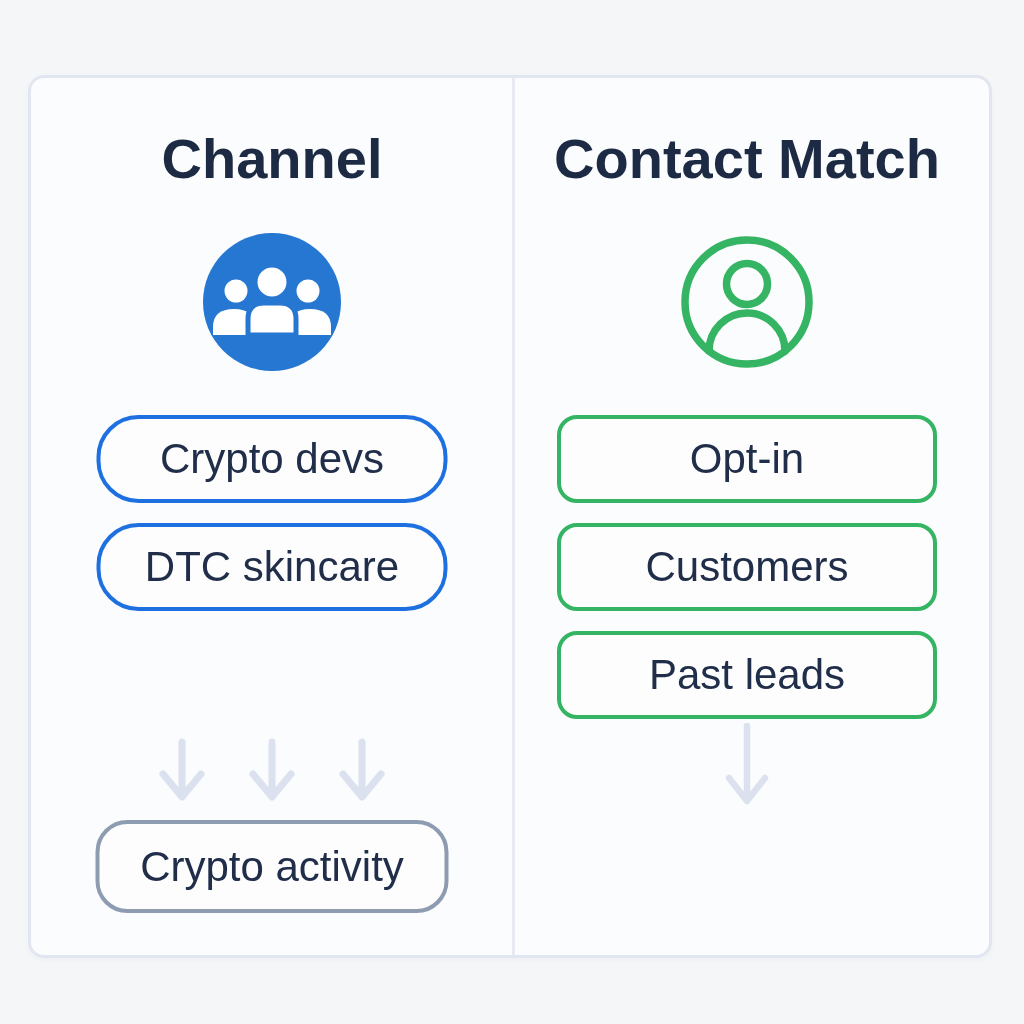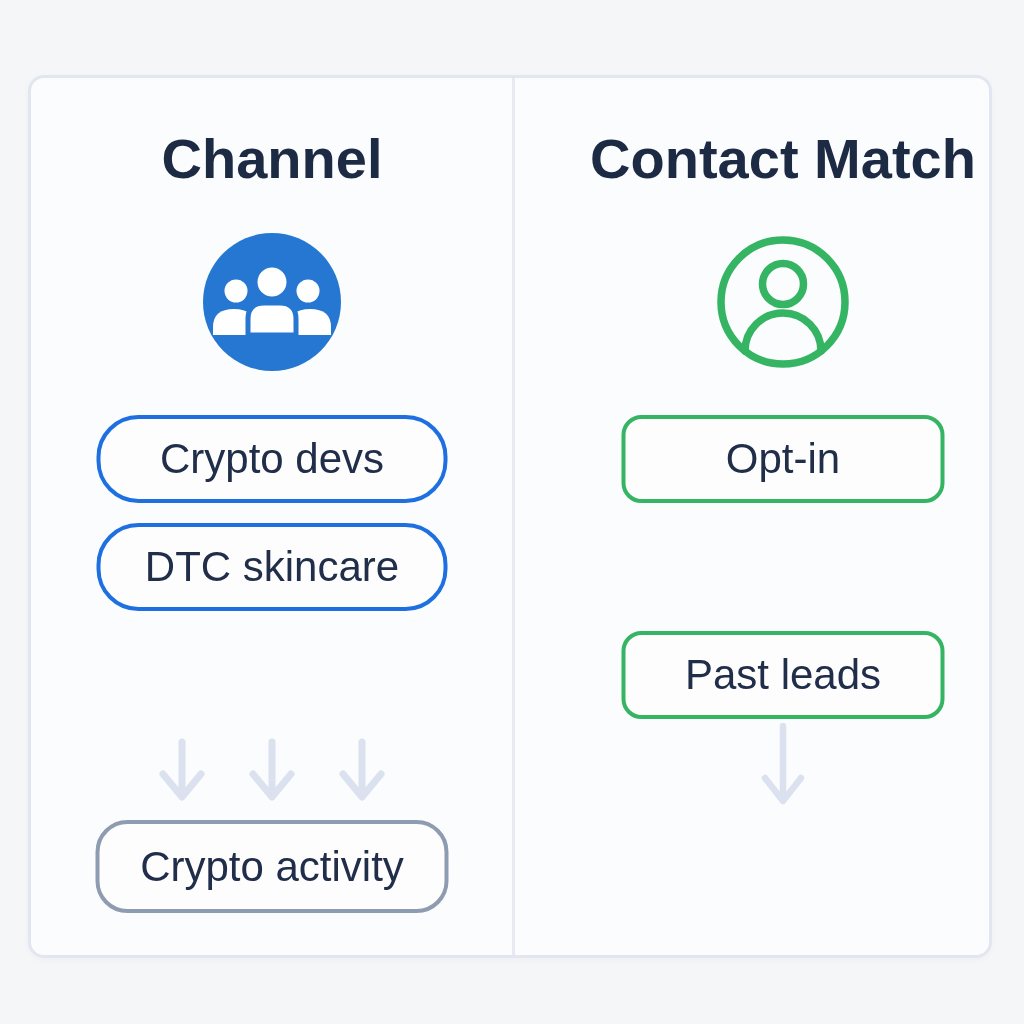--- a/index.html
+++ b/index.html
@@ -16,39 +16,39 @@
     border-radius:16px;
     box-sizing:border-box;
     box-shadow:0 2px 6px rgba(30,43,69,0.03);
   }
   .divider {
     position:absolute; left:481px; top:0; width:3px; height:100%;
     background:#e7eaf2;
   }
   .col { position:absolute; top:0; height:100%; }
   .col-left  { left:0;    width:482px; }
-  .col-right { left:512px; width:480px; }
+  .col-right { left:476px; width:480px; }
   .col > * { position:absolute; left:50%; transform:translateX(-50%); }
 
   .title {
     top:50px; margin:0;
     font-size:56px; font-weight:700; line-height:1.1;
     color:#1d2a44; white-space:nowrap;
   }
   .icon { top:155px; width:138px; height:138px; }
 
   .pill {
     height:88px; box-sizing:border-box;
     display:flex; align-items:center; justify-content:center;
     background:#fdfdfe;
     font-size:42px; font-weight:500; color:#202e4a;
     white-space:nowrap;
   }
   .pill-blue  { width:351px; border:4px solid #1e70e0; border-radius:42px; }
-  .pill-green { width:323px; border:4px solid #35b563; border-radius:20px; }
+  .pill-green { width:380px; border:4px solid #35b563; border-radius:20px; }
   .pill-slate { width:353px; height:93px; border:4px solid #8e9cb2; border-radius:32px; }
   .row-1 { top:337px; }
   .row-2 { top:445px; }
   .row-3 { top:553px; }
   .arrows-three { top:660px; width:240px; height:70px; }
   .arrow-one    { top:645px; width:60px;  height:88px; }
   .result-row   { top:742px; }
 </style>
 </head>
 <body>
@@ -105,20 +105,23 @@
             <circle cx="69" cy="69" r="62"></circle>
             <circle cx="69" cy="51" r="20.5"></circle>
             <path d="M31 118 A38 38 0 0 1 107 118"></path>
           </g>
         </svg>
       </div>
 
       <div class="pill pill-green row-1">
         <span>Opt-in</span>
       </div>
+      <div class="pill pill-green row-2">
+        <span>Customers</span>
+      </div>
       <div class="pill pill-green row-3">
         <span>Past leads</span>
       </div>
 
       <div class="arrow-one">
         <svg width="60" height="88" viewBox="0 0 60 88" aria-hidden="true">
           <g stroke="#dbe1ee" stroke-width="6.5" fill="none" stroke-linecap="round" stroke-linejoin="round">
             <path d="M30 3 V72 M12 55 L30 78 L48 55"></path>
           </g>
         </svg>

